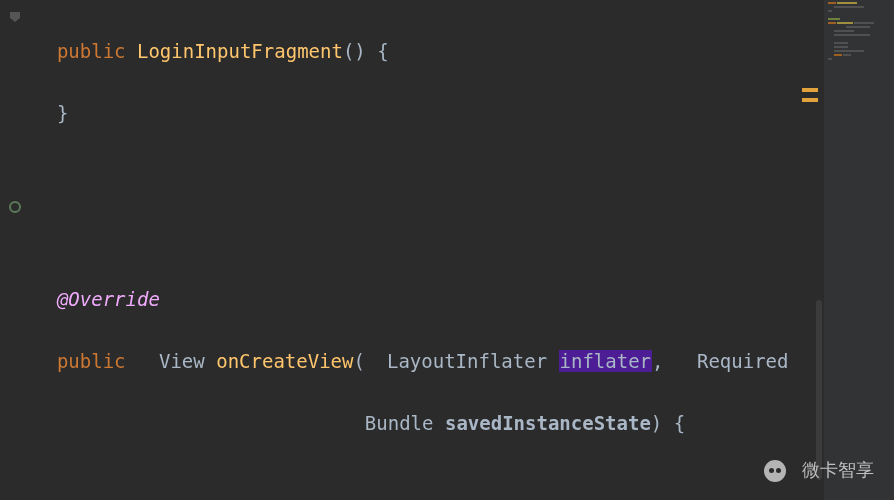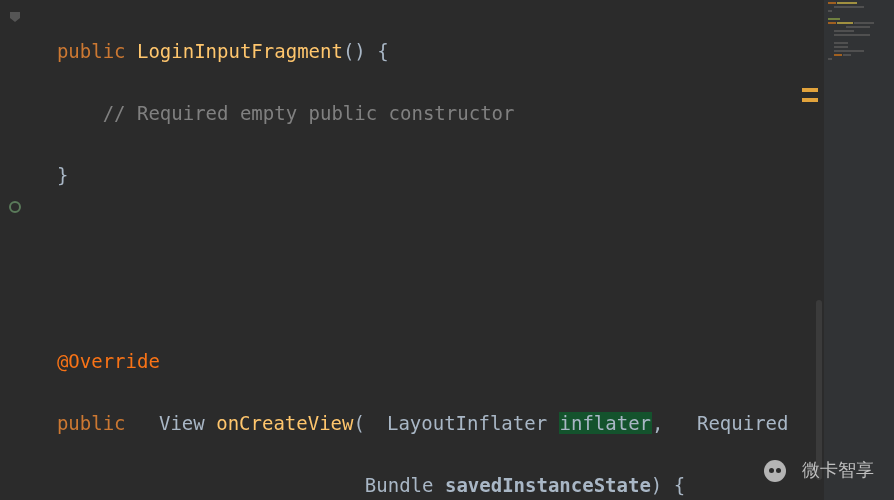--- a/index.html
+++ b/index.html
@@ -37,26 +37,26 @@
   color: #5a5a5a;
 }
 .code {
   padding-left: 34px;
   white-space: pre;
   color: #a9b7c6;
 }
 .line { height: 31px; }
 .kw-public { color: #cc7832; }
 .method-name { color: #ffc66d; }
-.annotation { color: #f97316; }
+.annotation { color: #f0abfc; font-style: italic; }
 .type { color: #a9b7c6; margin-left: 22px; }
 .comment { color: #808080; }
 .param { color: #a9b7c6; font-weight: bold; }
 .highlighted-param {
-  background: #14532d;
+  background: #4c1d95;
   color: #a9b7c6;
   padding: 0 1px;
 }
 .punct { color: #a9b7c6; }
 .minimap {
   position: absolute;
   right: 0;
   top: 0;
   width: 70px;
   height: 500px;
@@ -136,21 +136,20 @@
       <path d="M2 2 L12 2 L12 8 L7 12 L2 8 Z" fill="#555"></path>
     </svg>
   <svg class="gutter-icon" style="top:200px" viewBox="0 0 14 14">
       <circle cx="7" cy="7" r="5" fill="none" stroke="#5a7a5a" stroke-width="2"></circle>
     </svg>
 </div>
 
 <div class="editor">
   <div class="code">
 <div class="line">  <span class="kw-public">public</span> <span class="method-name">LoginInputFragment</span><span class="punct">() {</span></div>
-<div class="line">      <span class="comment">// Required empty public constructor</span></div>
 <div class="line">  <span class="punct">}</span></div>
 <div class="line"></div>
 <div class="line"></div>
 <div class="line">  <span class="annotation">@Override</span></div>
 <div class="line">  <span class="kw-public">public</span> <span class="type">View</span> <span class="method-name">onCreateView</span><span class="punct">(</span><span class="type">LayoutInflater</span> <span class="highlighted-param">inflater</span><span class="punct">, </span><span class="type">Required</span></div>
 <div class="line">                           <span class="type">Bundle</span> <span class="param">savedInstanceState</span><span class="punct">) {</span></div>
 
 
 
 

